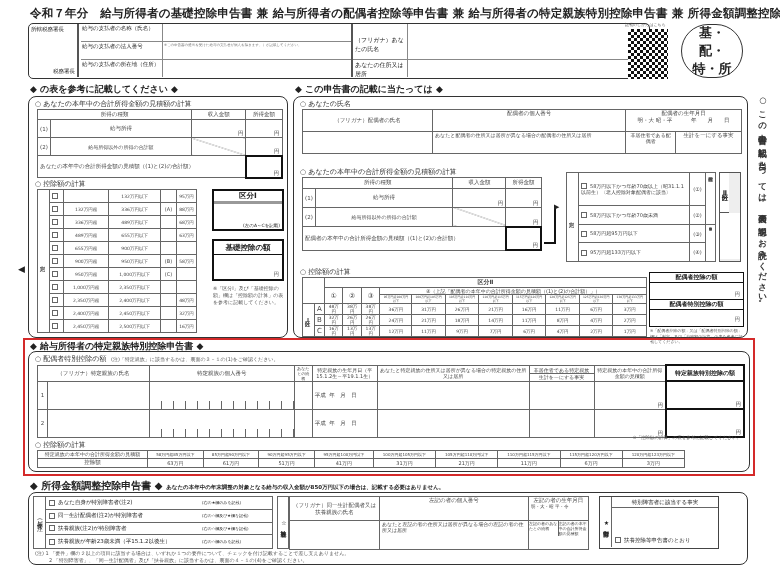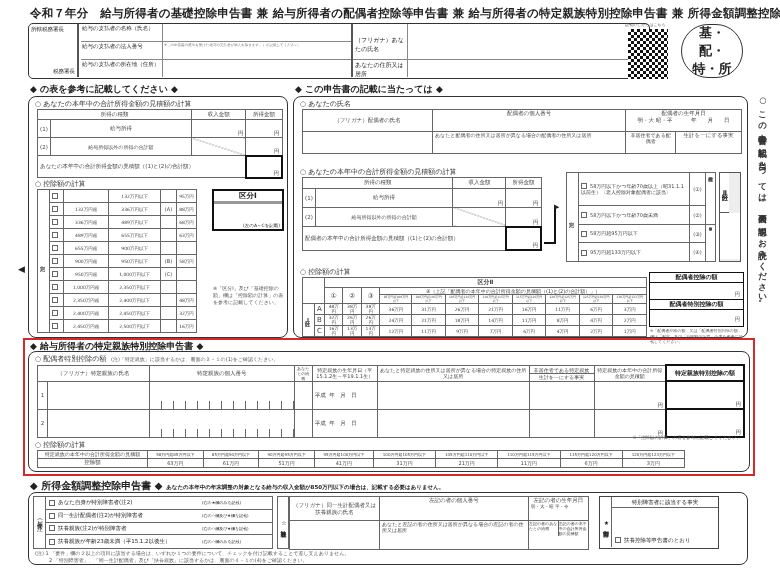--- a/index.html
+++ b/index.html
@@ -175,20 +175,24 @@
             <td class="c" style="width:16px;font-size:5px"></td>
             <td class="c" style="width:20px;font-size:4.5px">16万円</td>
           </tr>
         </tbody>
       </table>
   </div>
   <div class="abs thick" style="left:183px;top:92px;width:72px;height:42px">
     <div class="hdrbox" style="height:13px;border-bottom-width:3px;border-bottom-color:#999">区分Ⅰ</div>
     <div class="abs" style="right:2px;bottom:1px;font-size:4.5px">(左のA～Cを記載)</div>
   </div>
+  <div class="abs thick" style="left:183px;top:142px;width:72px;height:42px">
+    <div class="hdrbox" style="height:14px">基礎控除の額</div>
+    <span class="yen">円</span>
+  </div>
   <div class="abs note" style="left:184px;top:188px;width:72px">※「区分Ⅰ」及び「基礎控除の額」欄は「控除額の計算」の表を参考に記載してください。</div>
 </div>
 <div class="abs" style="left:18px;top:264px;font-size:9px">◀</div>
 
 <div class="abs sec" style="left:295px;top:83px">◆ この申告書の記載に当たっては ◆</div>
 <div class="abs box" style="left:293px;top:96px;width:455px;height:242px">
   <div class="abs sub" style="left:6px;top:2px">○ あなたの氏名</div>
   <div class="abs" style="left:8px;top:12px;width:440px;height:44px">
     <table>
       <tbody>

